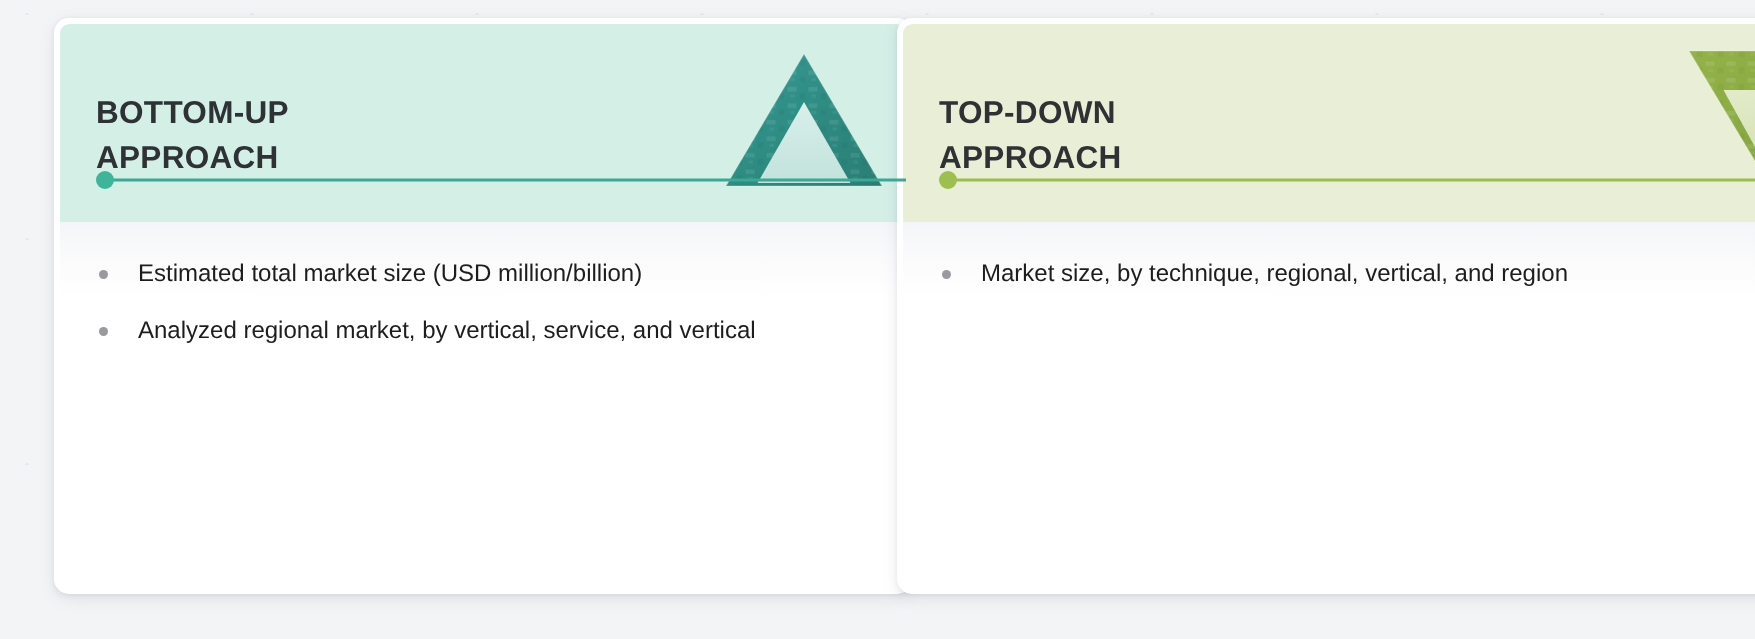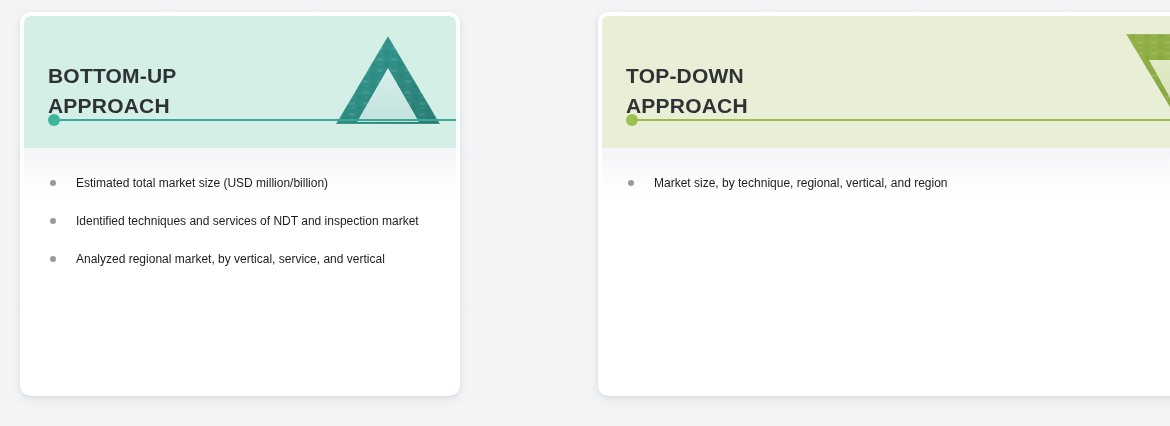--- a/index.html
+++ b/index.html
@@ -36,21 +36,21 @@
     position: absolute;
     top: 12px;
     height: 384px;
     background: #ffffff;
     border-radius: 10px;
     border: 4px solid #ffffff;
     box-sizing: border-box;
     box-shadow: 0 3px 10px rgba(100,110,130,0.13), 0 1px 3px rgba(100,110,130,0.10);
     overflow: hidden;
   }
-  .card.left  { left: 20px;  width: 440px; }
+  .card.left  { left: 36px;  width: 572px; }
   .card.right { left: 598px; width: 656px; }
 
   
   .card-header {
     position: relative;
     height: 132px;
     border-radius: 6px 6px 0 0;
     overflow: hidden;
   }
   .left  .card-header { background: #d3efe6; }
@@ -116,21 +116,21 @@
   }
   .bullets {
     list-style: none;
     margin: 0;
     padding: 0;
   }
   .bullets li {
     position: relative;
     padding-left: 30px;
     margin-bottom: 16px;
-    font-size: 12px;
+    font-size: 16px;
     line-height: 22px;
     color: #1d1d1f;
   }
   .bullets li::before {
     content: "";
     position: absolute;
     left: 4px;
     top: 8px;
     width: 6px;
     height: 6px;
@@ -180,21 +180,20 @@
 
       <div class="rule-wrap">
         <div class="rule-line"></div>
         <div class="rule-dot"></div>
       </div>
     </div>
 
     <div class="card-body">
       <ul class="bullets">
         <li>Estimated total market size (USD million/billion)</li>
-        <li>Identified techniques and services of NDT and inspection market</li>
         <li>Analyzed regional market, by vertical, service, and vertical</li>
       </ul>
     </div>
   </section>
 
   <section class="card right">
 
     <div class="card-header">
 
       <div class="tri-mark down">

